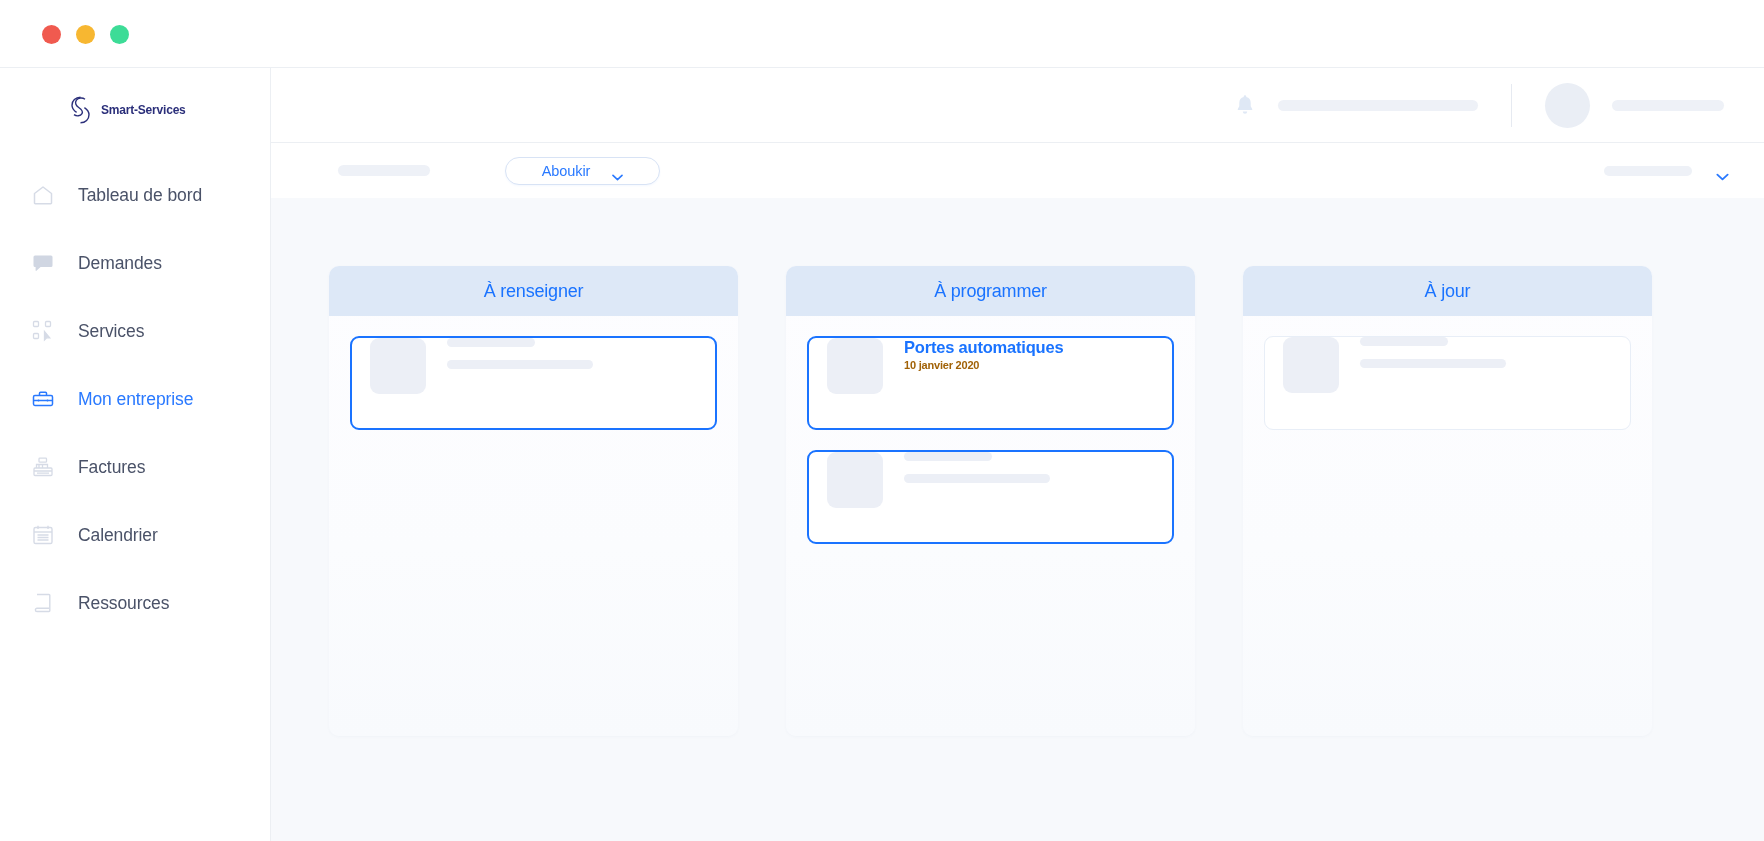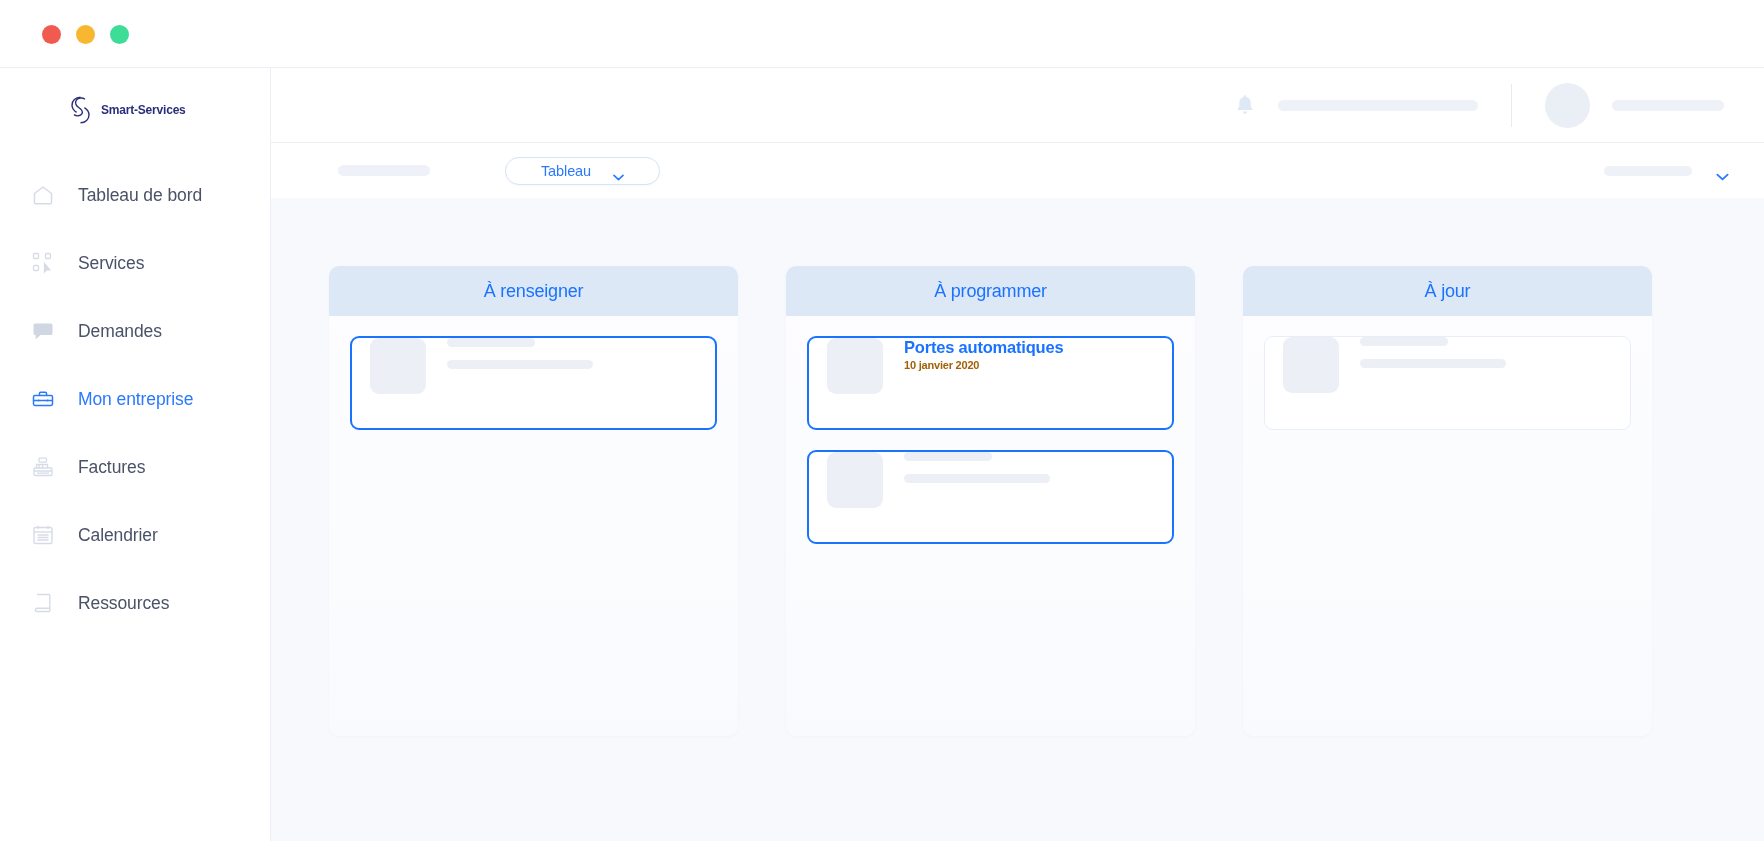--- a/index.html
+++ b/index.html
@@ -285,38 +285,38 @@
         <span class="nav-icon">
           <svg viewBox="0 0 24 24" width="24" height="24" fill="none" stroke="#d6dbe6" stroke-width="1.5" stroke-linejoin="round">
             <path d="M3.5 10.5 12 4l8.5 6.5V20a.8.8 0 0 1-.8.8H4.3a.8.8 0 0 1-.8-.8z"></path>
           </svg>
         </span>
         <span class="nav-label">Tableau de bord</span>
       </div>
 
       <div class="nav-item">
         <span class="nav-icon">
+          <svg viewBox="0 0 24 24" width="24" height="24" fill="#d0d6e2">
+            <path d="M4 4.5h16a1.5 1.5 0 0 1 1.5 1.5v8.5a1.5 1.5 0 0 1-1.5 1.5H9.6L5.4 19.8a.5.5 0 0 1-.8-.4V16H4a1.5 1.5 0 0 1-1.5-1.5V6A1.5 1.5 0 0 1 4 4.5z"></path>
+          </svg>
+        </span>
+        <span class="nav-label">Demandes</span>
+      </div>
+
+      <div class="nav-item">
+        <span class="nav-icon">
           <svg viewBox="0 0 24 24" width="24" height="24" fill="none" stroke="#d6dbe6" stroke-width="1.3">
             <rect x="2.5" y="2.5" width="5" height="5" rx="1"></rect>
             <rect x="14.5" y="2.5" width="5" height="5" rx="1"></rect>
             <rect x="2.5" y="14.5" width="5" height="5" rx="1"></rect>
             <path d="M13.5 12.5v8.5l2.2-2.2h3z" fill="#d6dbe6" stroke="none"></path>
             <path d="M13.5 12.5v8.5l2.2-2.2h3z"></path>
           </svg>
         </span>
         <span class="nav-label">Services</span>
-      </div>
-
-      <div class="nav-item">
-        <span class="nav-icon">
-          <svg viewBox="0 0 24 24" width="24" height="24" fill="#d0d6e2">
-            <path d="M4 4.5h16a1.5 1.5 0 0 1 1.5 1.5v8.5a1.5 1.5 0 0 1-1.5 1.5H9.6L5.4 19.8a.5.5 0 0 1-.8-.4V16H4a1.5 1.5 0 0 1-1.5-1.5V6A1.5 1.5 0 0 1 4 4.5z"></path>
-          </svg>
-        </span>
-        <span class="nav-label">Demandes</span>
       </div>
 
       <div class="nav-item active">
         <span class="nav-icon">
           <svg viewBox="0 0 24 24" width="24" height="24" fill="none" stroke="#2979ff" stroke-width="1.5" stroke-linejoin="round">
             <rect x="2.5" y="8.5" width="19" height="10" rx="1.4"></rect>
             <path d="M8.5 8.5V6.2a1 1 0 0 1 1-1h5a1 1 0 0 1 1 1v2.3"></path>
             <path d="M2.5 13.5h19"></path>
             <circle cx="7.5" cy="13.5" r="0.9" fill="#2979ff" stroke="none"></circle>
             <circle cx="16.5" cy="13.5" r="0.9" fill="#2979ff" stroke="none"></circle>
@@ -372,21 +372,21 @@
     <div class="skel skel-topbar-1"></div>
     <div class="divider-v"></div>
     <div class="avatar-circle"></div>
     <div class="skel skel-topbar-2"></div>
   </div>
 
   <div class="subheader">
     <div class="skel skel-crumb"></div>
 
     <div class="site-pill">
-      <span class="site-pill-label">Tableau</span>
+      <span class="site-pill-label">Aboukir</span>
       <span class="chev">
         <svg viewBox="0 0 11 7" width="11" height="7" fill="none" stroke="#2979ff" stroke-width="1.6" stroke-linecap="round" stroke-linejoin="round">
           <path d="M1 1.4 5.5 5.6 10 1.4"></path>
         </svg>
       </span>
     </div>
 
     <div class="subheader-right">
       <div class="skel skel-right"></div>
       <span class="chev">

